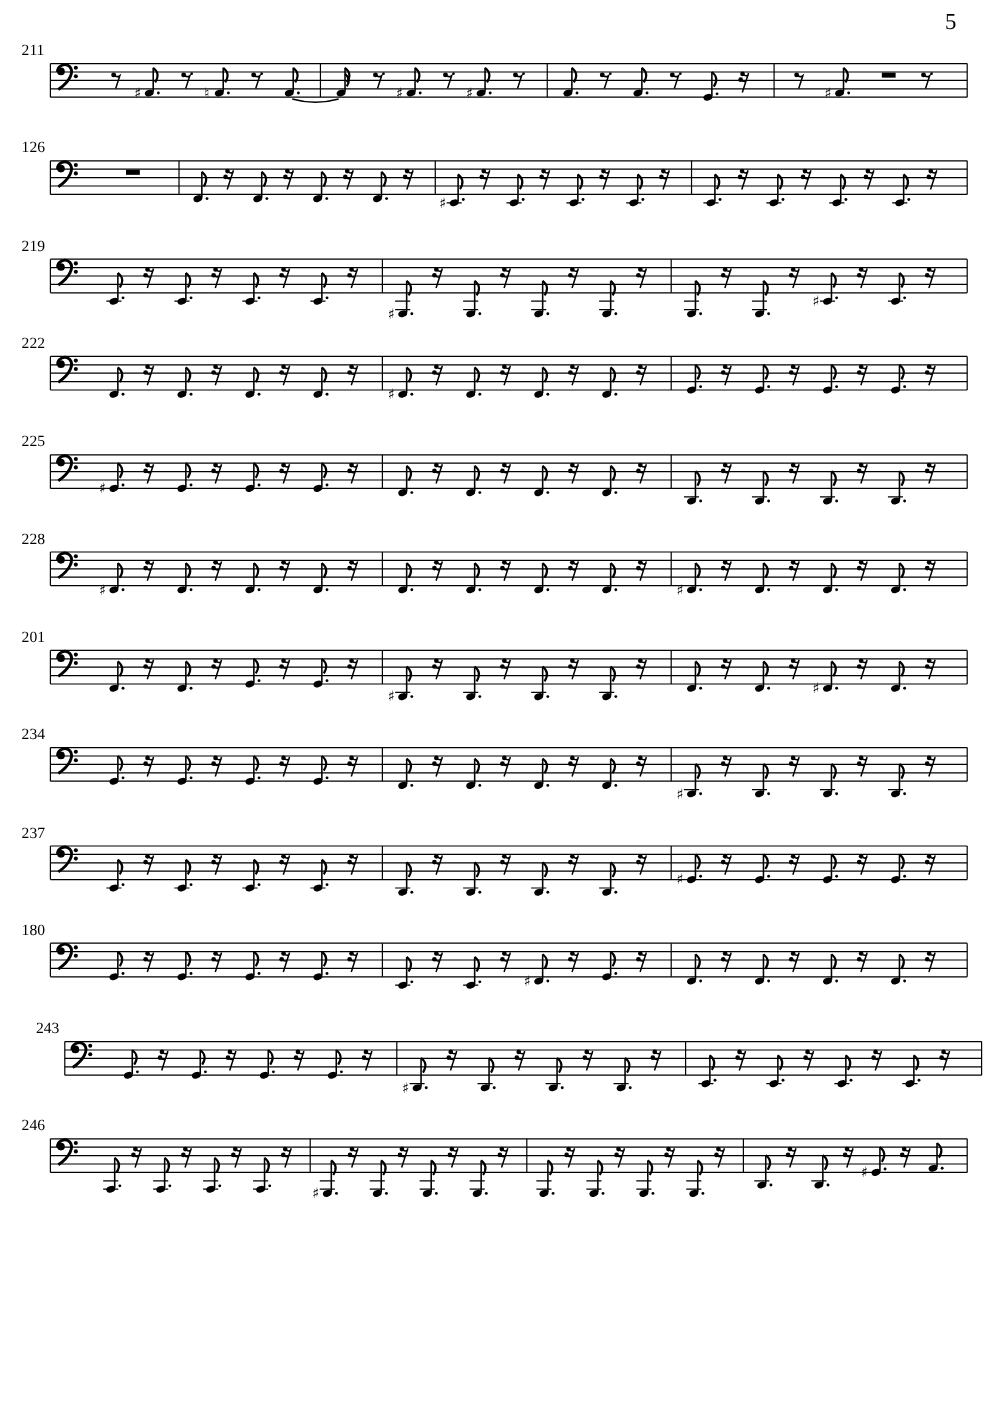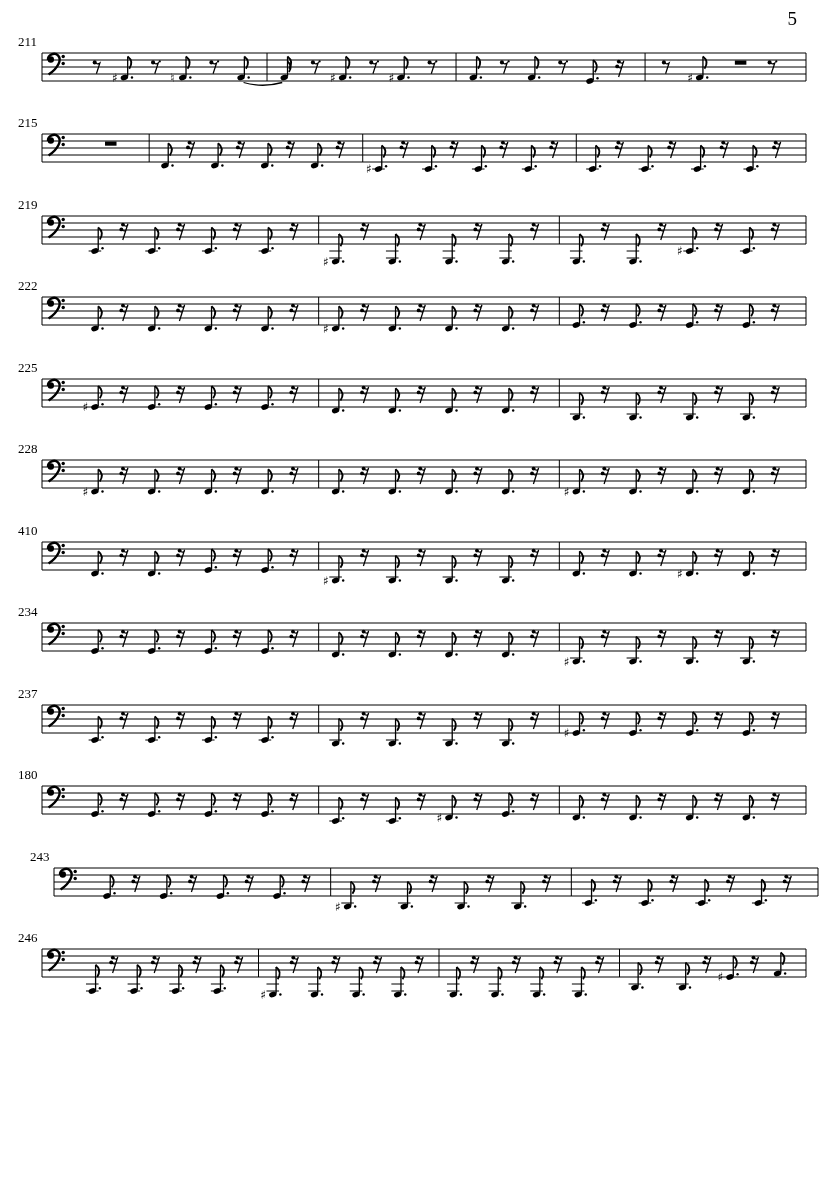--- a/index.html
+++ b/index.html
@@ -118,21 +118,21 @@
             <path d="M 702.930150214592 13.5 c 4.2 3.2, 4.8 7.2, 1.6 12.2" stroke="#000000" stroke-width="1.8" fill="none"></path>
             <circle cx="707.2301502145921" cy="34.5" r="1.2" fill="#000000"></circle>
             <rect x="734.8640557939912" y="17.5" width="11.5" height="4.2" fill="#000000"></rect>
             <circle cx="769.5979613733904" cy="19.4" r="2.05" fill="#000000"></circle>
             <path d="M 769.5979613733904 19.4 q 2.6 2.6, 5.2 0.6 l -3.5 10.8" stroke="#000000" stroke-width="1.25" fill="none"></path>
             <circle cx="776.2979613733904" cy="18.4" r="1.1" fill="#000000"></circle>
           </g>
         </svg>
       </div>
       <div class="system" style="top: 116px;">
-        <div class="mnum">215</div>
+        <div class="mnum">126</div>
         <svg class="staff-svg" width="835" height="76" viewBox="0 0 835 76">
           <line x1="42" y1="10" x2="806" y2="10" stroke="#000000" stroke-width="1"></line>
           <line x1="42" y1="17" x2="806" y2="17" stroke="#000000" stroke-width="1"></line>
           <line x1="42" y1="24" x2="806" y2="24" stroke="#000000" stroke-width="1"></line>
           <line x1="42" y1="31" x2="806" y2="31" stroke="#000000" stroke-width="1"></line>
           <line x1="42" y1="38" x2="806" y2="38" stroke="#000000" stroke-width="1"></line>
           <line x1="42" y1="10" x2="42" y2="38" stroke="#000000" stroke-width="1"></line>
           <line x1="806" y1="10" x2="806" y2="38" stroke="#000000" stroke-width="1"></line>
           <g transform="translate(46 10)">
             <circle cx="4.8" cy="6.5" r="3.2" fill="#000000"></circle>
@@ -709,21 +709,21 @@
             <line x1="749.5499999999998" y1="40.5" x2="749.5499999999998" y2="19.2" stroke="#000000" stroke-width="1.3"></line>
             <path d="M 749.5499999999998 19.2 c 4.2 3.2, 4.8 7.2, 1.6 12.2" stroke="#000000" stroke-width="1.8" fill="none"></path>
             <circle cx="753.8499999999999" cy="41.5" r="1.2" fill="#000000"></circle>
             <circle cx="774.2833333333333" cy="18.6" r="1.95" fill="#000000"></circle>
             <circle cx="772.6833333333333" cy="23.4" r="1.95" fill="#000000"></circle>
             <path d="M 774.2833333333333 18.6 q 2.6 2.6, 5 0.7 M 772.6833333333333 23.4 q 2.5 2.5, 4.8 0.8 M 779.2833333333333 17.8 l -5.2 16.2" stroke="#000000" stroke-width="1.25" fill="none"></path>
           </g>
         </svg>
       </div>
       <div class="system" style="top: 524px;">
-        <div class="mnum">410</div>
+        <div class="mnum">201</div>
         <svg class="staff-svg" width="835" height="76" viewBox="0 0 835 76">
           <line x1="42" y1="10" x2="806" y2="10" stroke="#000000" stroke-width="1"></line>
           <line x1="42" y1="17" x2="806" y2="17" stroke="#000000" stroke-width="1"></line>
           <line x1="42" y1="24" x2="806" y2="24" stroke="#000000" stroke-width="1"></line>
           <line x1="42" y1="31" x2="806" y2="31" stroke="#000000" stroke-width="1"></line>
           <line x1="42" y1="38" x2="806" y2="38" stroke="#000000" stroke-width="1"></line>
           <line x1="42" y1="10" x2="42" y2="38" stroke="#000000" stroke-width="1"></line>
           <line x1="806" y1="10" x2="806" y2="38" stroke="#000000" stroke-width="1"></line>
           <g transform="translate(46 10)">
             <circle cx="4.8" cy="6.5" r="3.2" fill="#000000"></circle>

